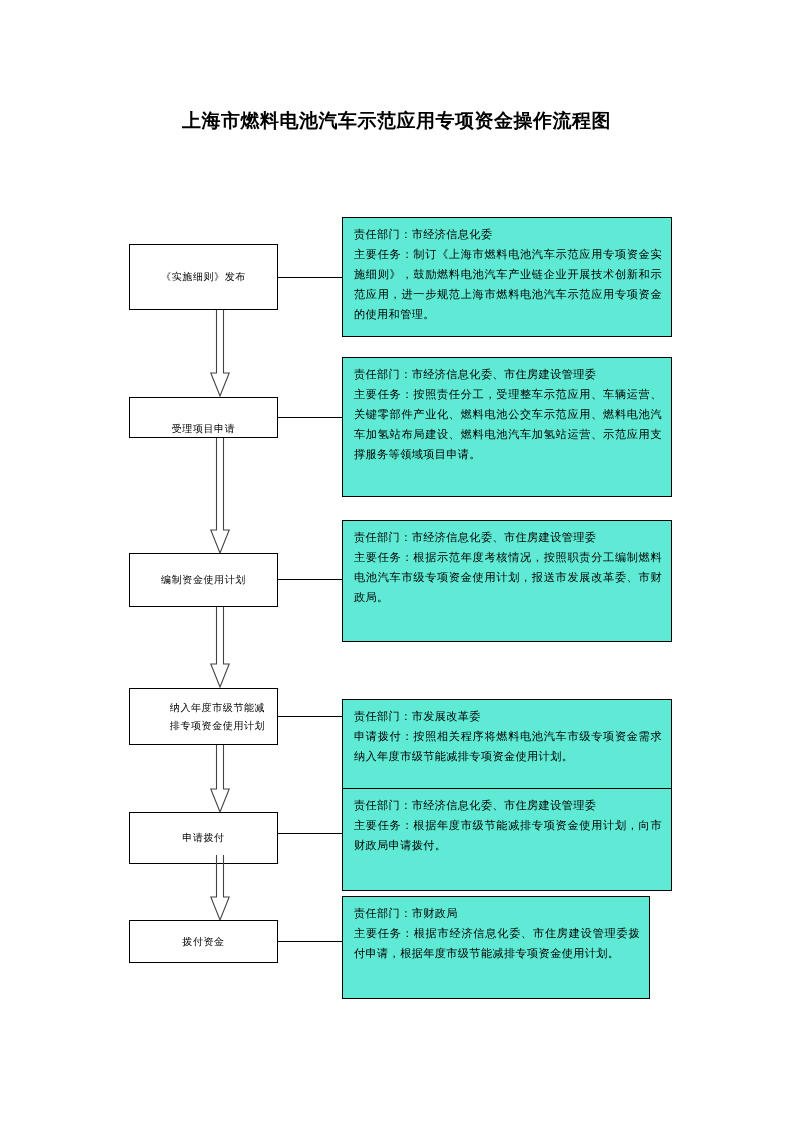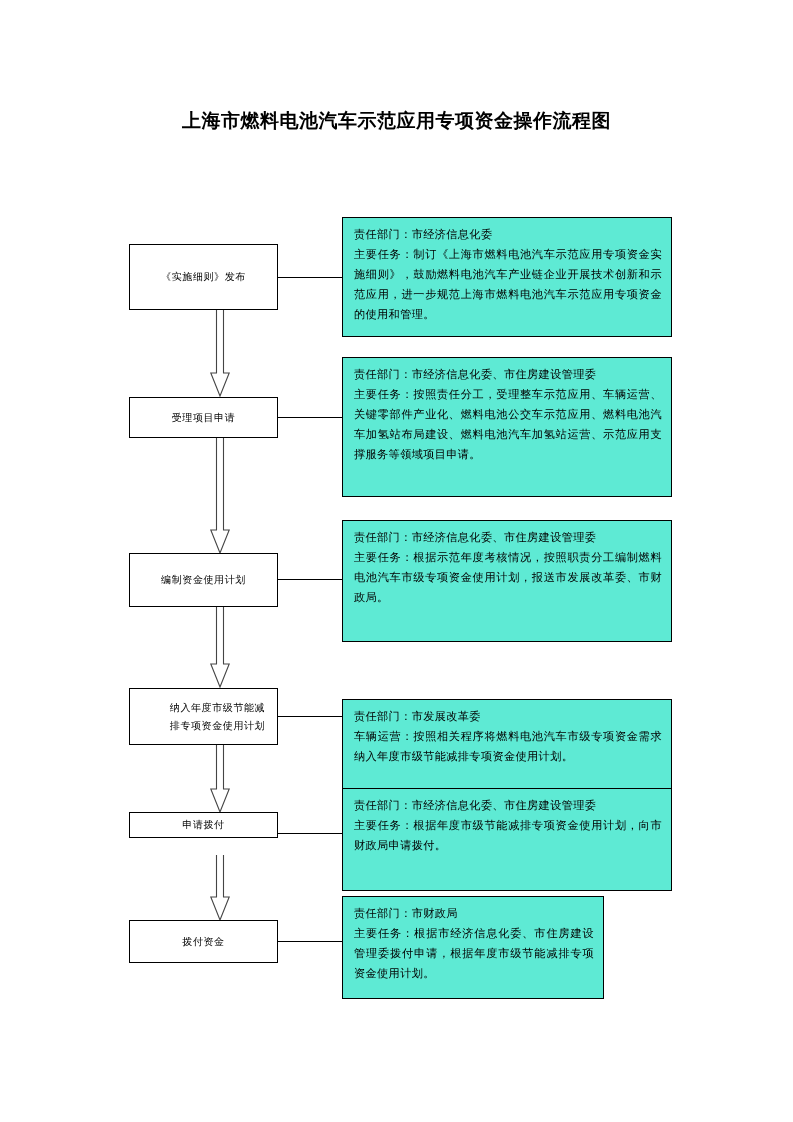--- a/index.html
+++ b/index.html
@@ -100,21 +100,21 @@
   <div class="desc-panel" style="left:342px; top:205px; width:330px; height:120px;">
     <p>责任部门：市经济信息化委</p>
     <p>主要任务：制订《上海市燃料电池汽车示范应用专项资金实施细则》，鼓励燃料电池汽车产业链企业开展技术创新和示范应用，进一步规范上海市燃料电池汽车示范应用专项资金的使用和管理。</p>
   </div>
   <div class="arrow" style="left:210px; top:298px;">
     <svg width="20" height="87" viewBox="0 0 20 87">
       <path d="M6.5 0 L6.5 63 L0.8 63 L10 86 L19.2 63 L13.5 63 L13.5 0" fill="none" stroke="#444444" stroke-width="1.1"></path>
     </svg>
   </div>
 
-  <div class="stage-box" style="left:129px; top:385px; width:149px; height:41px;">
+  <div class="stage-box" style="left:129px; top:385px; width:149px; height:41px;align-items:flex-end;">
     <span>受理项目申请</span>
   </div>
   <div class="connector" style="left:278px; top:405px; width:64px;"></div>
   <div class="desc-panel" style="left:342px; top:345px; width:330px; height:140px;">
     <p>责任部门：市经济信息化委、市住房建设管理委</p>
     <p>主要任务：按照责任分工，受理整车示范应用、车辆运营、关键零部件产业化、燃料电池公交车示范应用、燃料电池汽车加氢站布局建设、燃料电池汽车加氢站运营、示范应用支撑服务等领域项目申请。</p>
   </div>
   <div class="arrow" style="left:210px; top:426px;">
     <svg width="20" height="116" viewBox="0 0 20 116">
       <path d="M6.5 0 L6.5 92 L0.8 92 L10 115 L19.2 92 L13.5 92 L13.5 0" fill="none" stroke="#444444" stroke-width="1.1"></path>
@@ -134,44 +134,44 @@
       <path d="M6.5 0 L6.5 57 L0.8 57 L10 80 L19.2 57 L13.5 57 L13.5 0" fill="none" stroke="#444444" stroke-width="1.1"></path>
     </svg>
   </div>
 
   <div class="stage-box" style="left:129px; top:676px; width:149px; height:57px;">
     <span style="display:block; width:136px;margin-left:28px;">纳入年度市级节能减排专项资金使用计划</span>
   </div>
   <div class="connector" style="left:278px; top:704px; width:64px;"></div>
   <div class="desc-panel" style="left:342px; top:651px; width:330px; height:110px;margin-top:36px;">
     <p>责任部门：市发展改革委</p>
-    <p>车辆运营：按照相关程序将燃料电池汽车市级专项资金需求纳入年度市级节能减排专项资金使用计划。</p>
+    <p>申请拨付：按照相关程序将燃料电池汽车市级专项资金需求纳入年度市级节能减排专项资金使用计划。</p>
   </div>
   <div class="arrow" style="left:210px; top:733px;">
     <svg width="20" height="68" viewBox="0 0 20 68">
       <path d="M6.5 0 L6.5 44 L0.8 44 L10 67 L19.2 44 L13.5 44 L13.5 0" fill="none" stroke="#444444" stroke-width="1.1"></path>
     </svg>
   </div>
 
-  <div class="stage-box" style="left:129px; top:800px; width:149px; height:26px;">
+  <div class="stage-box" style="left:129px; top:800px; width:149px; height:52px;">
     <span>申请拨付</span>
   </div>
   <div class="connector" style="left:278px; top:821px; width:64px;"></div>
   <div class="desc-panel" style="left:342px; top:776px; width:330px; height:103px;">
     <p>责任部门：市经济信息化委、市住房建设管理委</p>
     <p>主要任务：根据年度市级节能减排专项资金使用计划，向市财政局申请拨付。</p>
   </div>
   <div class="arrow" style="left:210px; top:843px;">
     <svg width="20" height="66" viewBox="0 0 20 66">
       <path d="M6.5 0 L6.5 42 L0.8 42 L10 65 L19.2 42 L13.5 42 L13.5 0" fill="none" stroke="#444444" stroke-width="1.1"></path>
     </svg>
   </div>
 
   <div class="stage-box" style="left:129px; top:908px; width:149px; height:43px;">
     <span>拨付资金</span>
   </div>
   <div class="connector" style="left:278px; top:929px; width:64px;"></div>
-  <div class="desc-panel" style="left:342px; top:884px; width:262px; height:103px;">
+  <div class="desc-panel" style="left:342px; top:884px; width:308px; height:103px;">
     <p>责任部门：市财政局</p>
     <p>主要任务：根据市经济信息化委、市住房建设管理委拨付申请，根据年度市级节能减排专项资金使用计划。</p>
   </div>
 
 </div>
 
 </body></html>

